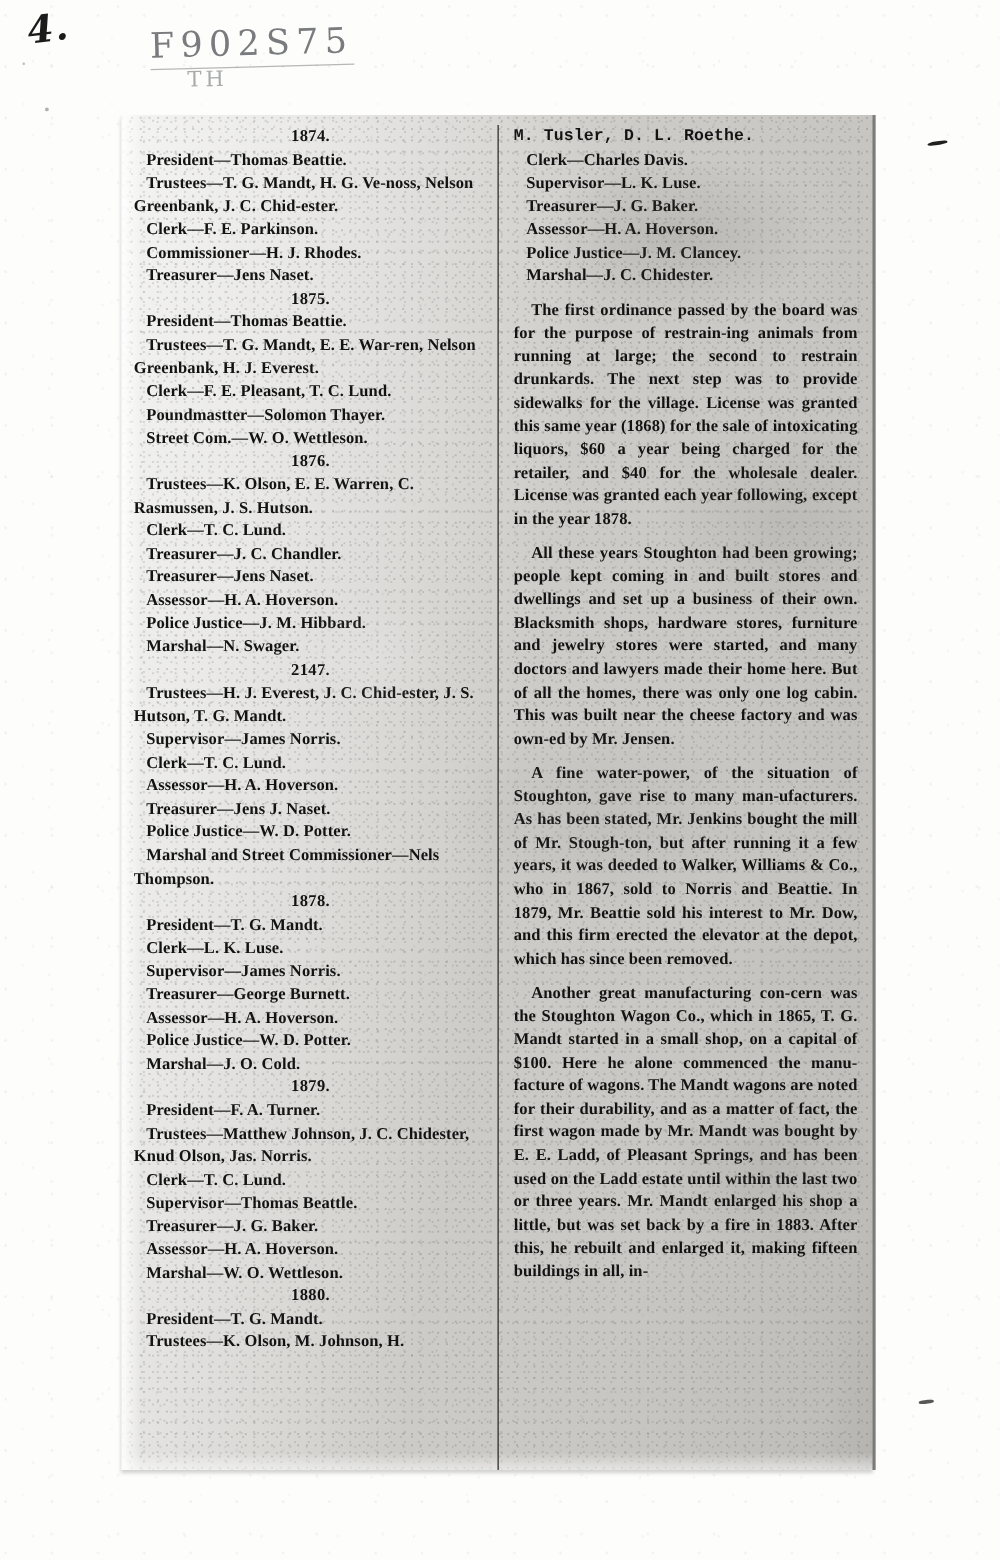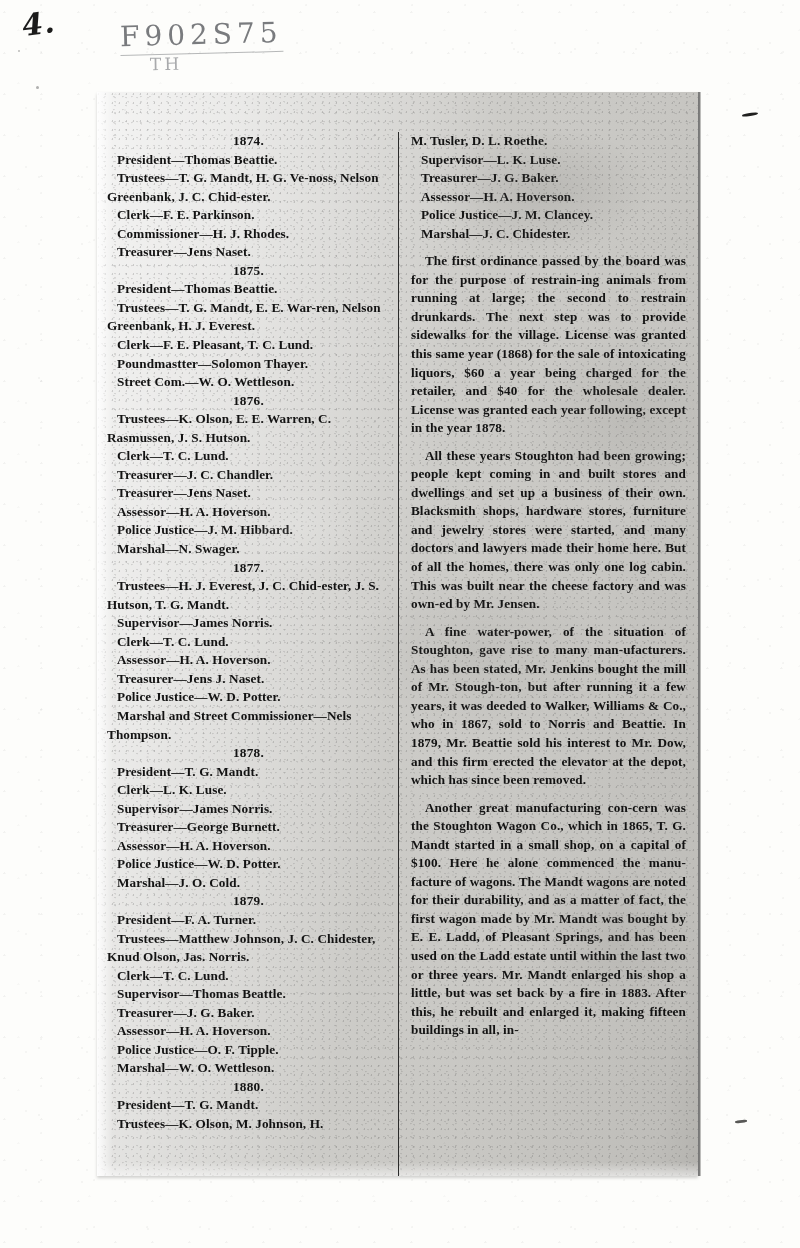--- a/index.html
+++ b/index.html
@@ -129,21 +129,20 @@
   }
 
   
   #columns {
     position: relative;
     z-index: 3;
     display: flex;
     height: 100%;
     padding: 8px 4px 0 0;
     box-sizing: border-box;
-    margin-top: 32px;
   }
   .column {
     box-sizing: border-box;
     position: relative;
   }
   #column-left {
     width: 303px;
     padding: 0 8px 0 10px;
   }
   #column-right {
@@ -180,20 +179,21 @@
     text-indent: 14px;
     hyphens: manual;
   }
   .para.spaced {
     margin-top: 9px;
   }
   .runon {
     margin: 0;
     text-indent: 0;
     text-align: justify;
+    font-family: Liberation Mono, monospace;
   }
 
   
   #clipping .mottle {
     position: absolute;
     inset: 0;
     z-index: 4;
     pointer-events: none;
     opacity: .30;
     background-image:
@@ -253,21 +253,21 @@
           <p class="entry">Poundmastter—Solomon Thayer.</p>
           <p class="entry">Street Com.—W. O. Wettleson.</p>
           <div class="year-heading">1876.</div>
           <p class="entry">Trustees—K. Olson, E. E. Warren, C. Rasmussen, J. S. Hutson.</p>
           <p class="entry">Clerk—T. C. Lund.</p>
           <p class="entry">Treasurer—J. C. Chandler.</p>
           <p class="entry">Treasurer—Jens Naset.</p>
           <p class="entry">Assessor—H. A. Hoverson.</p>
           <p class="entry">Police Justice—J. M. Hibbard.</p>
           <p class="entry">Marshal—N. Swager.</p>
-          <div class="year-heading">1877.</div>
+          <div class="year-heading">2147.</div>
           <p class="entry">Trustees—H. J. Everest, J. C. Chid-ester, J. S. Hutson, T. G. Mandt.</p>
           <p class="entry">Supervisor—James Norris.</p>
           <p class="entry">Clerk—T. C. Lund.</p>
           <p class="entry">Assessor—H. A. Hoverson.</p>
           <p class="entry">Treasurer—Jens J. Naset.</p>
           <p class="entry">Police Justice—W. D. Potter.</p>
           <p class="entry">Marshal and Street Commissioner—Nels Thompson.</p>
           <div class="year-heading">1878.</div>
           <p class="entry">President—T. G. Mandt.</p>
           <p class="entry">Clerk—L. K. Luse.</p>
@@ -276,30 +276,30 @@
           <p class="entry">Assessor—H. A. Hoverson.</p>
           <p class="entry">Police Justice—W. D. Potter.</p>
           <p class="entry">Marshal—J. O. Cold.</p>
           <div class="year-heading">1879.</div>
           <p class="entry">President—F. A. Turner.</p>
           <p class="entry">Trustees—Matthew Johnson, J. C. Chidester, Knud Olson, Jas. Norris.</p>
           <p class="entry">Clerk—T. C. Lund.</p>
           <p class="entry">Supervisor—Thomas Beattle.</p>
           <p class="entry">Treasurer—J. G. Baker.</p>
           <p class="entry">Assessor—H. A. Hoverson.</p>
-          <p class="entry">Police Justice—O. F. Tipple.</p>
           <p class="entry">Marshal—W. O. Wettleson.</p>
           <div class="year-heading">1880.</div>
           <p class="entry">President—T. G. Mandt.</p>
           <p class="entry">Trustees—K. Olson, M. Johnson, H.</p>
         </div>
 
       <div class="column col-body" id="column-right">
         <p class="runon">M. Tusler, D. L. Roethe.</p>
         <div id="right-officer-entries">
+            <p class="entry">Clerk—Charles Davis.</p>
             <p class="entry">Supervisor—L. K. Luse.</p>
             <p class="entry">Treasurer—J. G. Baker.</p>
             <p class="entry">Assessor—H. A. Hoverson.</p>
             <p class="entry">Police Justice—J. M. Clancey.</p>
             <p class="entry">Marshal—J. C. Chidester.</p>
           </div>
         <div id="right-paragraphs">
             <p class="para spaced">The first ordinance passed by the board was for the purpose of restrain-ing animals from running at large; the second to restrain drunkards. The next step was to provide sidewalks for the village. License was granted this same year (1868) for the sale of intoxicating liquors, $60 a year being charged for the retailer, and $40 for the wholesale dealer. License was granted each year following, except in the year 1878.</p>
             <p class="para spaced">All these years Stoughton had been growing; people kept coming in and built stores and dwellings and set up a business of their own. Blacksmith shops, hardware stores, furniture and jewelry stores were started, and many doctors and lawyers made their home here. But of all the homes, there was only one log cabin. This was built near the cheese factory and was own-ed by Mr. Jensen.</p>
             <p class="para spaced">A fine water-power, of the situation of Stoughton, gave rise to many man-ufacturers. As has been stated, Mr. Jenkins bought the mill of Mr. Stough-ton, but after running it a few years, it was deeded to Walker, Williams &amp; Co., who in 1867, sold to Norris and Beattie. In 1879, Mr. Beattie sold his interest to Mr. Dow, and this firm erected the elevator at the depot, which has since been removed.</p>

